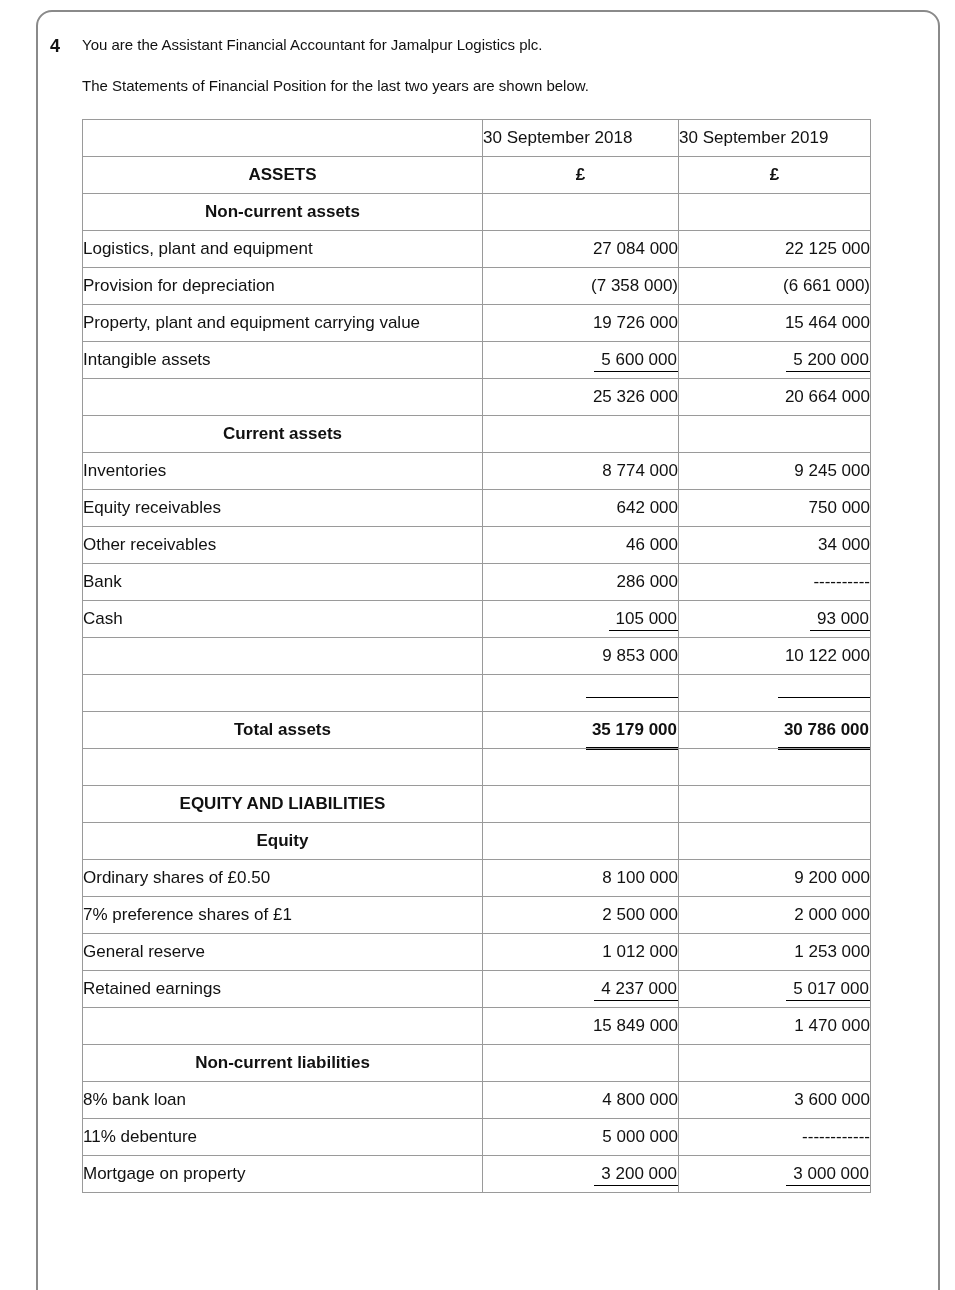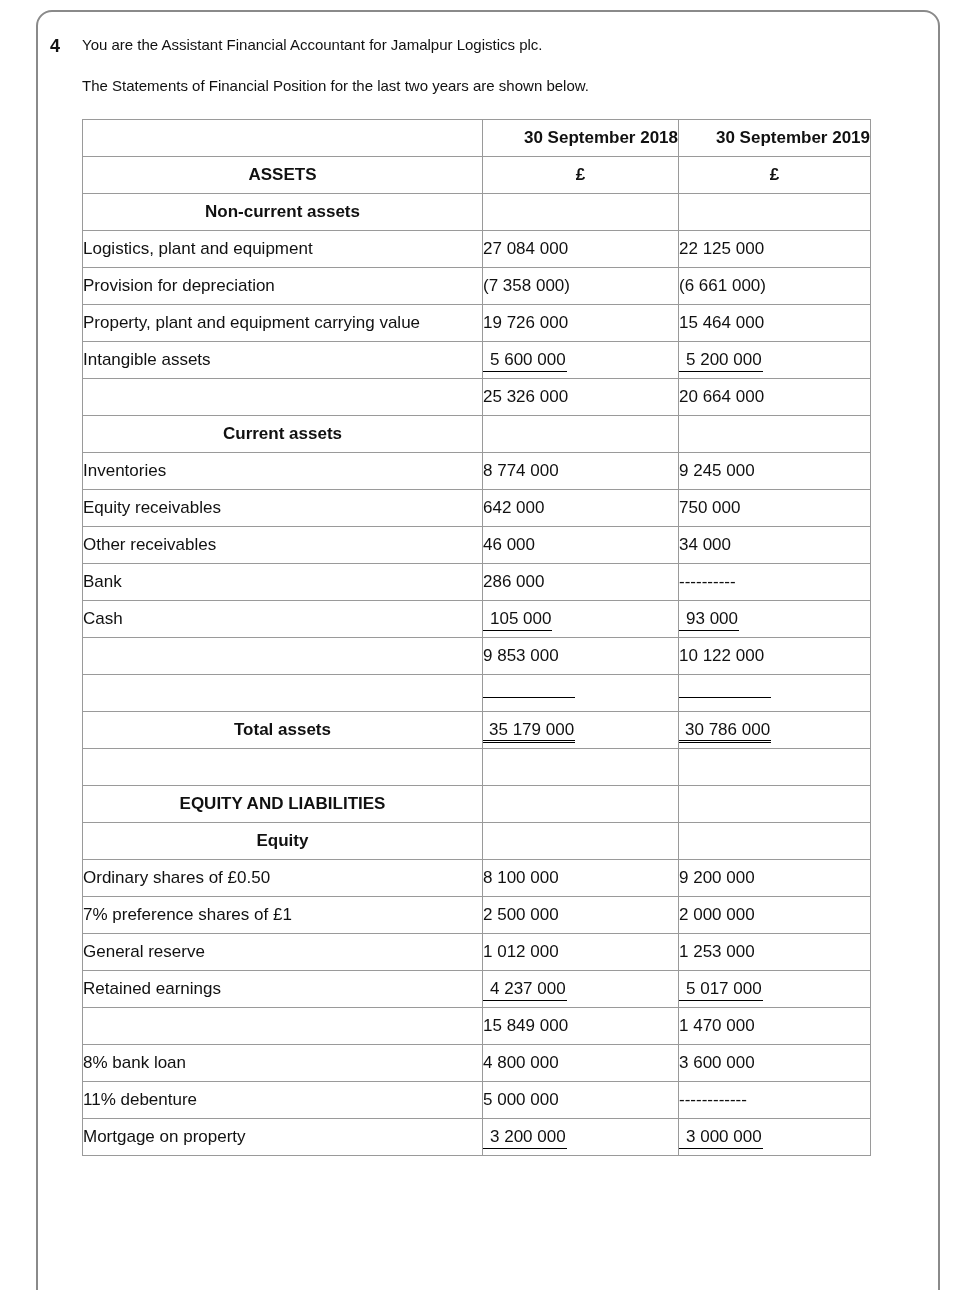--- a/index.html
+++ b/index.html
@@ -54,46 +54,46 @@
     vertical-align: middle;
   }
   col.c-label { width: 400px; }
   col.c-v1 { width: 196px; }
   col.c-v2 { width: 192px; }
   th.empty {
     border: none;
     background: transparent;
   }
   th.date-col {
-    font-weight: bold;
-    text-align: right;
+    font-weight: normal;
+    text-align: left;
     font-size: 17px;
     height: 36px;
   }
   td.label {
     text-align: left;
     padding-left: 10px;
   }
   td.label.bold { font-weight: bold; text-align: center; }
   td.num {
-    text-align: left;
+    text-align: right;
     padding-right: 10px;
   }
   td.pound {
     text-align: center;
     font-weight: bold;
   }
   span.u {
     border-bottom: 1.5px solid #000;
     padding: 0 1px 2px 7px;
   }
   span.total {
-    font-weight: normal;
+    font-weight: bold;
     border-bottom: 3px double #000;
-    padding: 0 1px 1px 6px;
+    padding: 0 1px 8px 6px;
   }
   span.sumline {
     display: inline-block;
     width: 92px;
     height: 14px;
     border-bottom: 1.5px solid #000;
   }
 </style>
 </head>
 <body>
@@ -235,20 +235,25 @@
           <td class="label">Retained earnings</td>
           <td class="num"><span class="u">4 237 000</span></td>
           <td class="num"><span class="u">5 017 000</span></td>
         </tr>
         <tr>
           <td class="label"></td>
           <td class="num"><span>15 849 000</span></td>
           <td class="num"><span>1 470 000</span></td>
         </tr>
         <tr>
+          <td class="label bold">Non-current liabilities</td>
+          <td class="num"></td>
+          <td class="num"></td>
+        </tr>
+        <tr>
           <td class="label">8% bank loan</td>
           <td class="num"><span>4 800 000</span></td>
           <td class="num"><span>3 600 000</span></td>
         </tr>
         <tr>
           <td class="label">11% debenture</td>
           <td class="num"><span>5 000 000</span></td>
           <td class="num"><span>------------</span></td>
         </tr>
         <tr>

